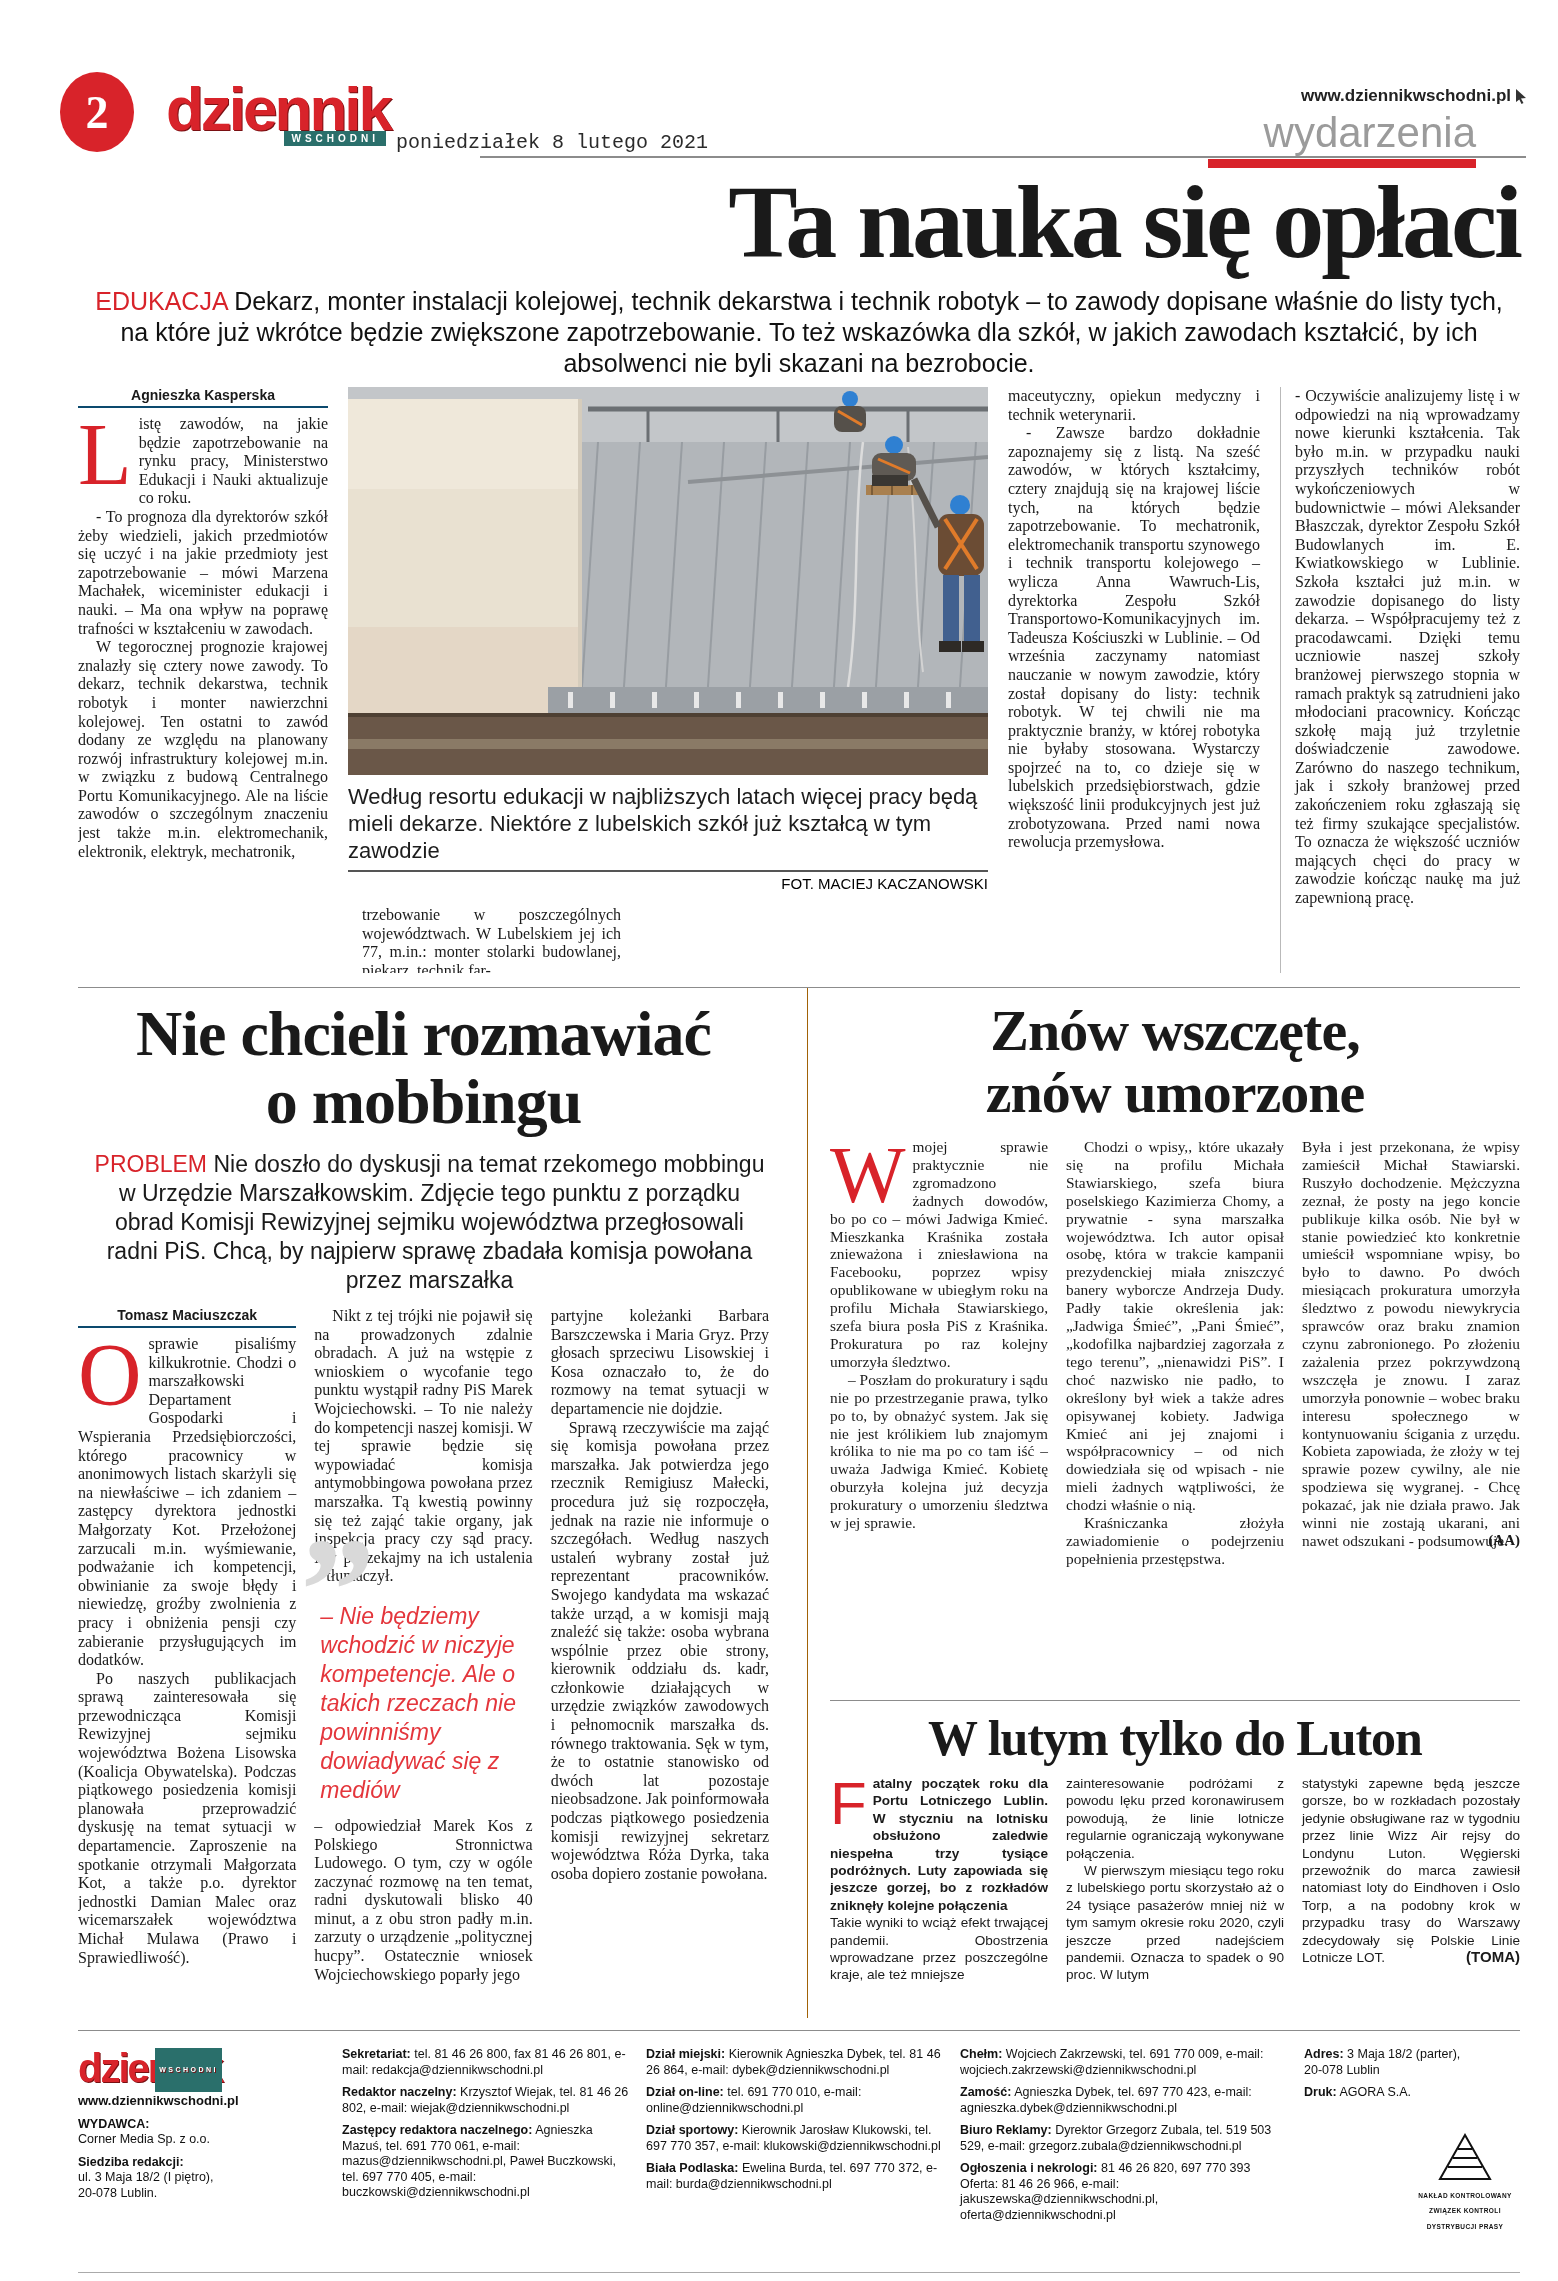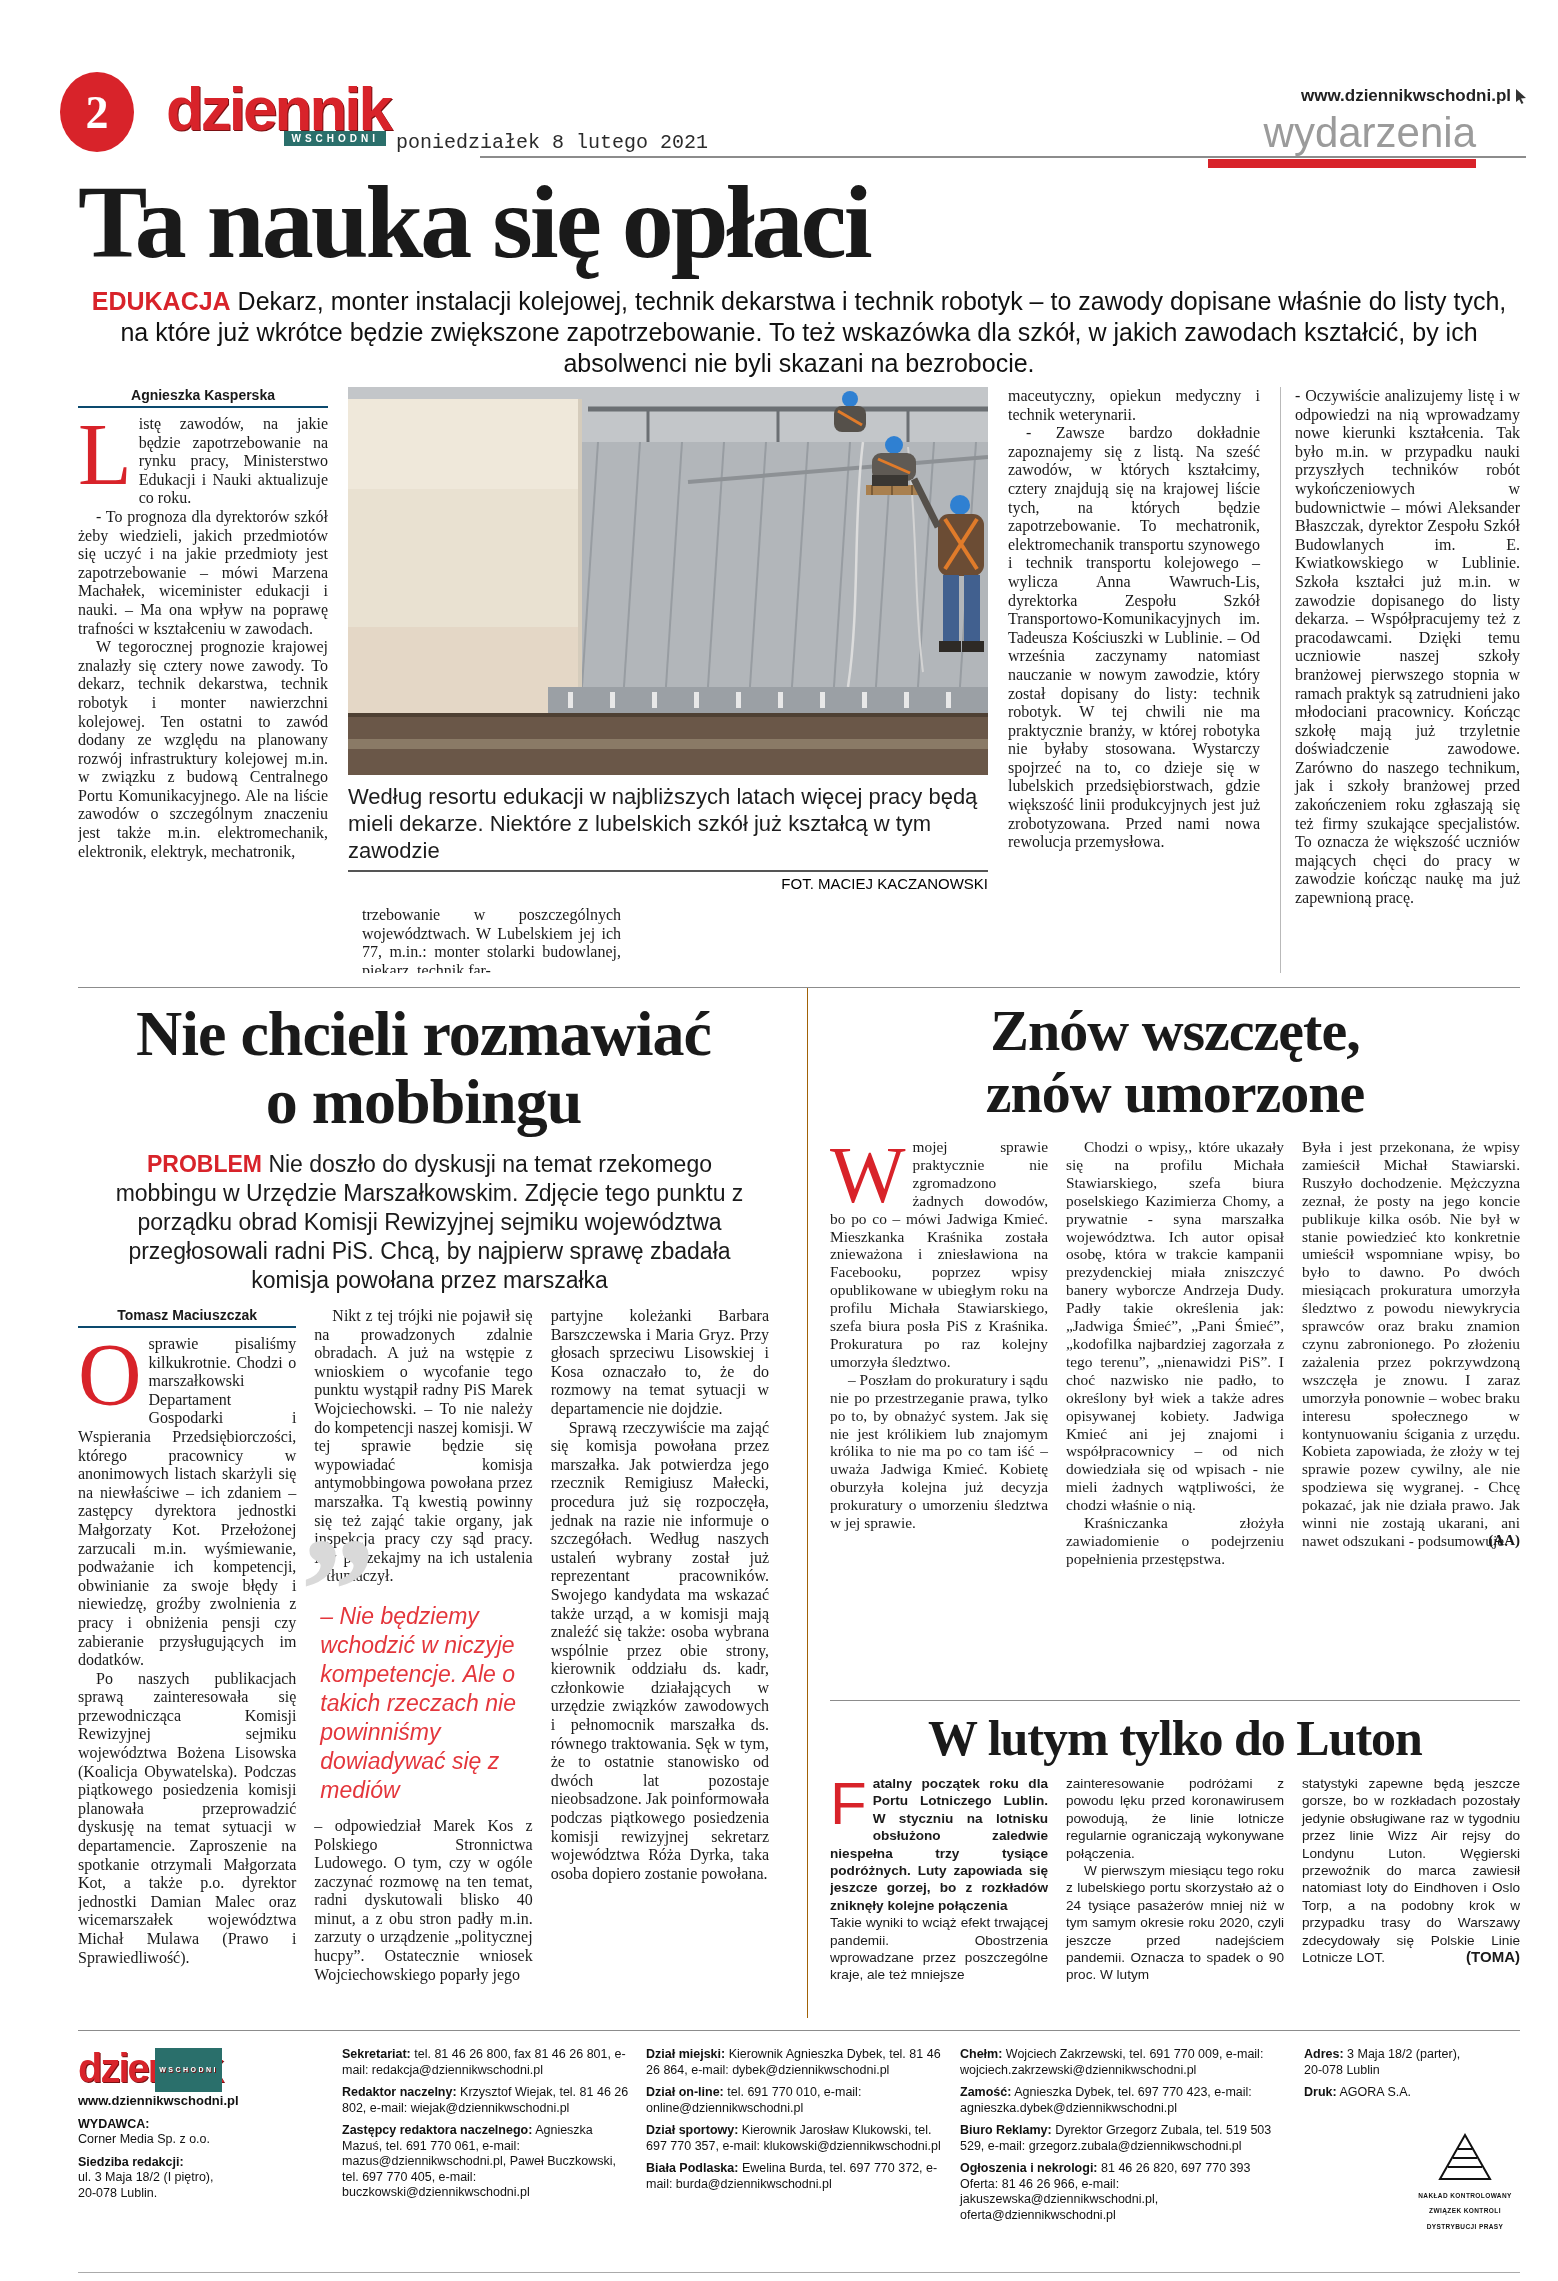--- a/index.html
+++ b/index.html
@@ -44,28 +44,28 @@
     font-size:42px;color:var(--gray);letter-spacing:0px;line-height:1;
   }
   .redbar{position:absolute;right:44px;bottom:-6px;width:268px;height:9px;background:var(--red);}
   .site{
     position:absolute;right:-8px;top:18px;font-family:"Liberation Sans",sans-serif;
     font-size:17px;font-weight:bold;color:#222;display:flex;align-items:center;gap:4px;
   }
   .cursor-ic{width:13px;height:15px;display:inline-block;}
   
   .h1big{
-    text-align:left;font-weight:bold;font-size:104px;line-height:108px;
+    text-align:right;font-weight:bold;font-size:104px;line-height:108px;
     letter-spacing:-3px;margin-top:6px;
   }
   .lead1{
     font-family:"Liberation Sans",sans-serif;font-size:25px;line-height:31px;
     text-align:center;margin:10px 8px 8px 8px;color:#111;
   }
-  .kicker{color:var(--red);font-weight:bold;}
+  .kicker{color:var(--red);font-weight:normal;}
   .a1grid{
     display:grid;grid-template-columns:250px 640px 252px 240px;gap:20px;
     height:586px;overflow:hidden;margin-top:6px;
   }
   .bodytxt{font-size:16px;line-height:18.6px;text-align:justify;}
   .bodytxt p{margin:0;}
   .bodytxt p.ind{text-indent:18px;}
   .byline{
     font-family:"Liberation Sans",sans-serif;font-weight:bold;font-size:14px;
     text-align:center;border-bottom:2px solid #0c4a6e;padding-bottom:3px;margin-bottom:7px;

